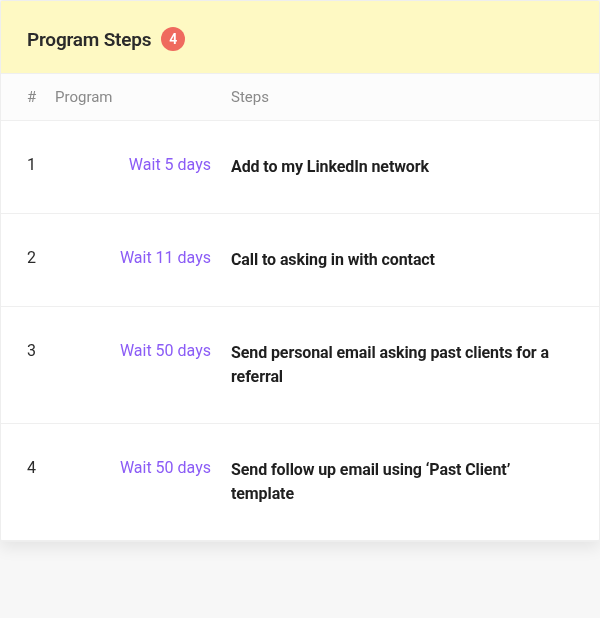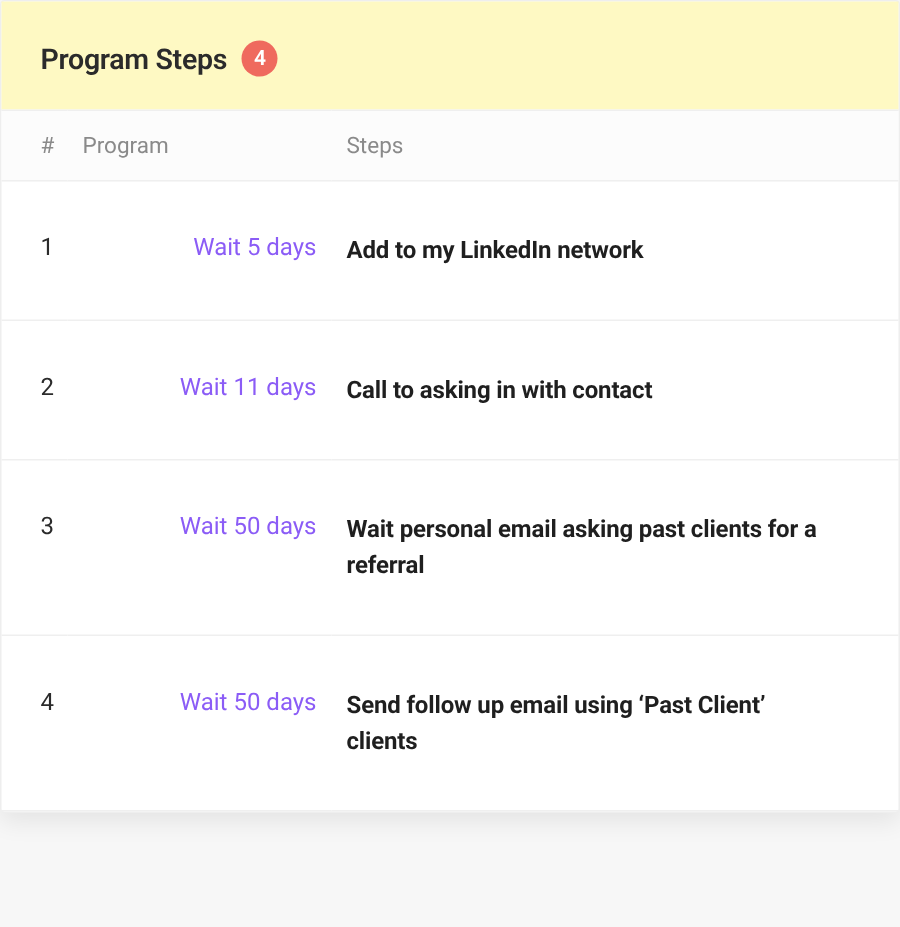--- a/index.html
+++ b/index.html
@@ -130,22 +130,22 @@
         <td class="col-action">Add to my LinkedIn network</td>
       </tr>
       <tr class="tbody-row">
         <td class="col-num">2</td>
         <td class="col-trigger">Wait 11 days</td>
         <td class="col-action">Call to asking in with contact</td>
       </tr>
       <tr class="tbody-row">
         <td class="col-num">3</td>
         <td class="col-trigger">Wait 50 days</td>
-        <td class="col-action">Wait personal email asking past clients for a referral</td>
+        <td class="col-action">Send personal email asking past clients for a referral</td>
       </tr>
       <tr class="tbody-row">
         <td class="col-num">4</td>
         <td class="col-trigger">Wait 50 days</td>
-        <td class="col-action">Send follow up email using ‘Past Client’ clients</td>
+        <td class="col-action">Send follow up email using ‘Past Client’ template</td>
       </tr>
     </tbody>
   </table>
 </div>
 
 </body></html>

